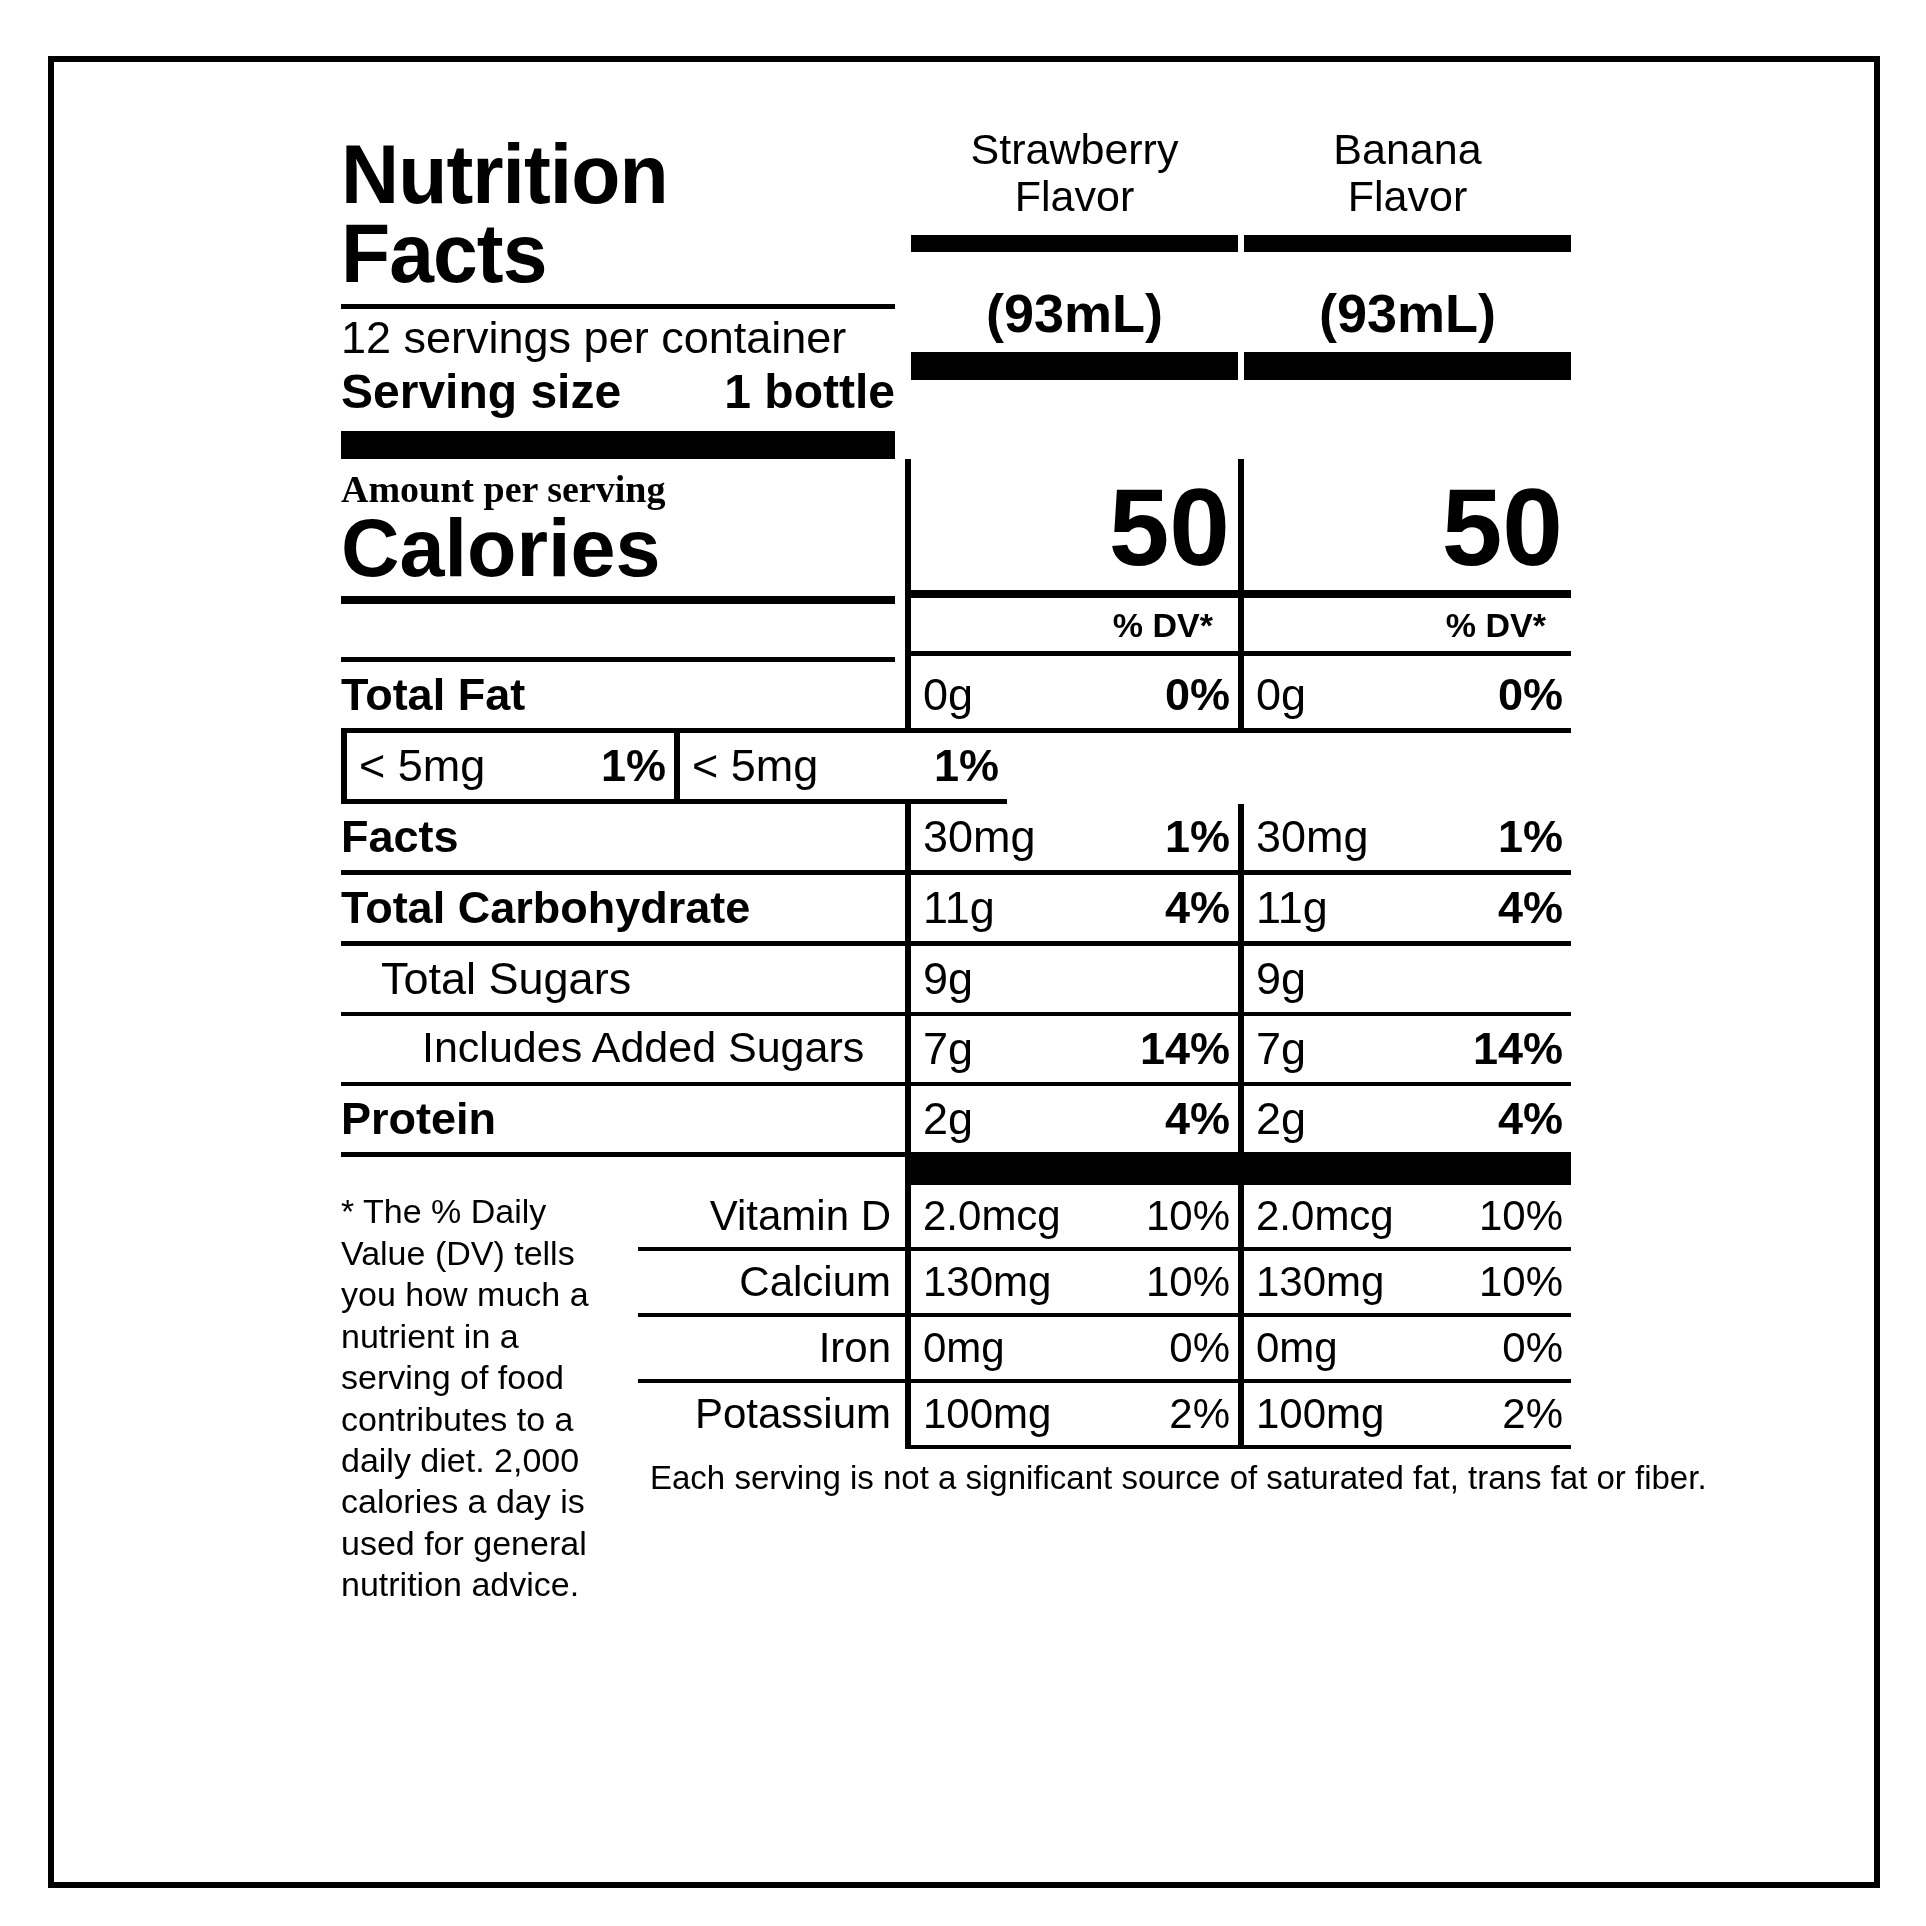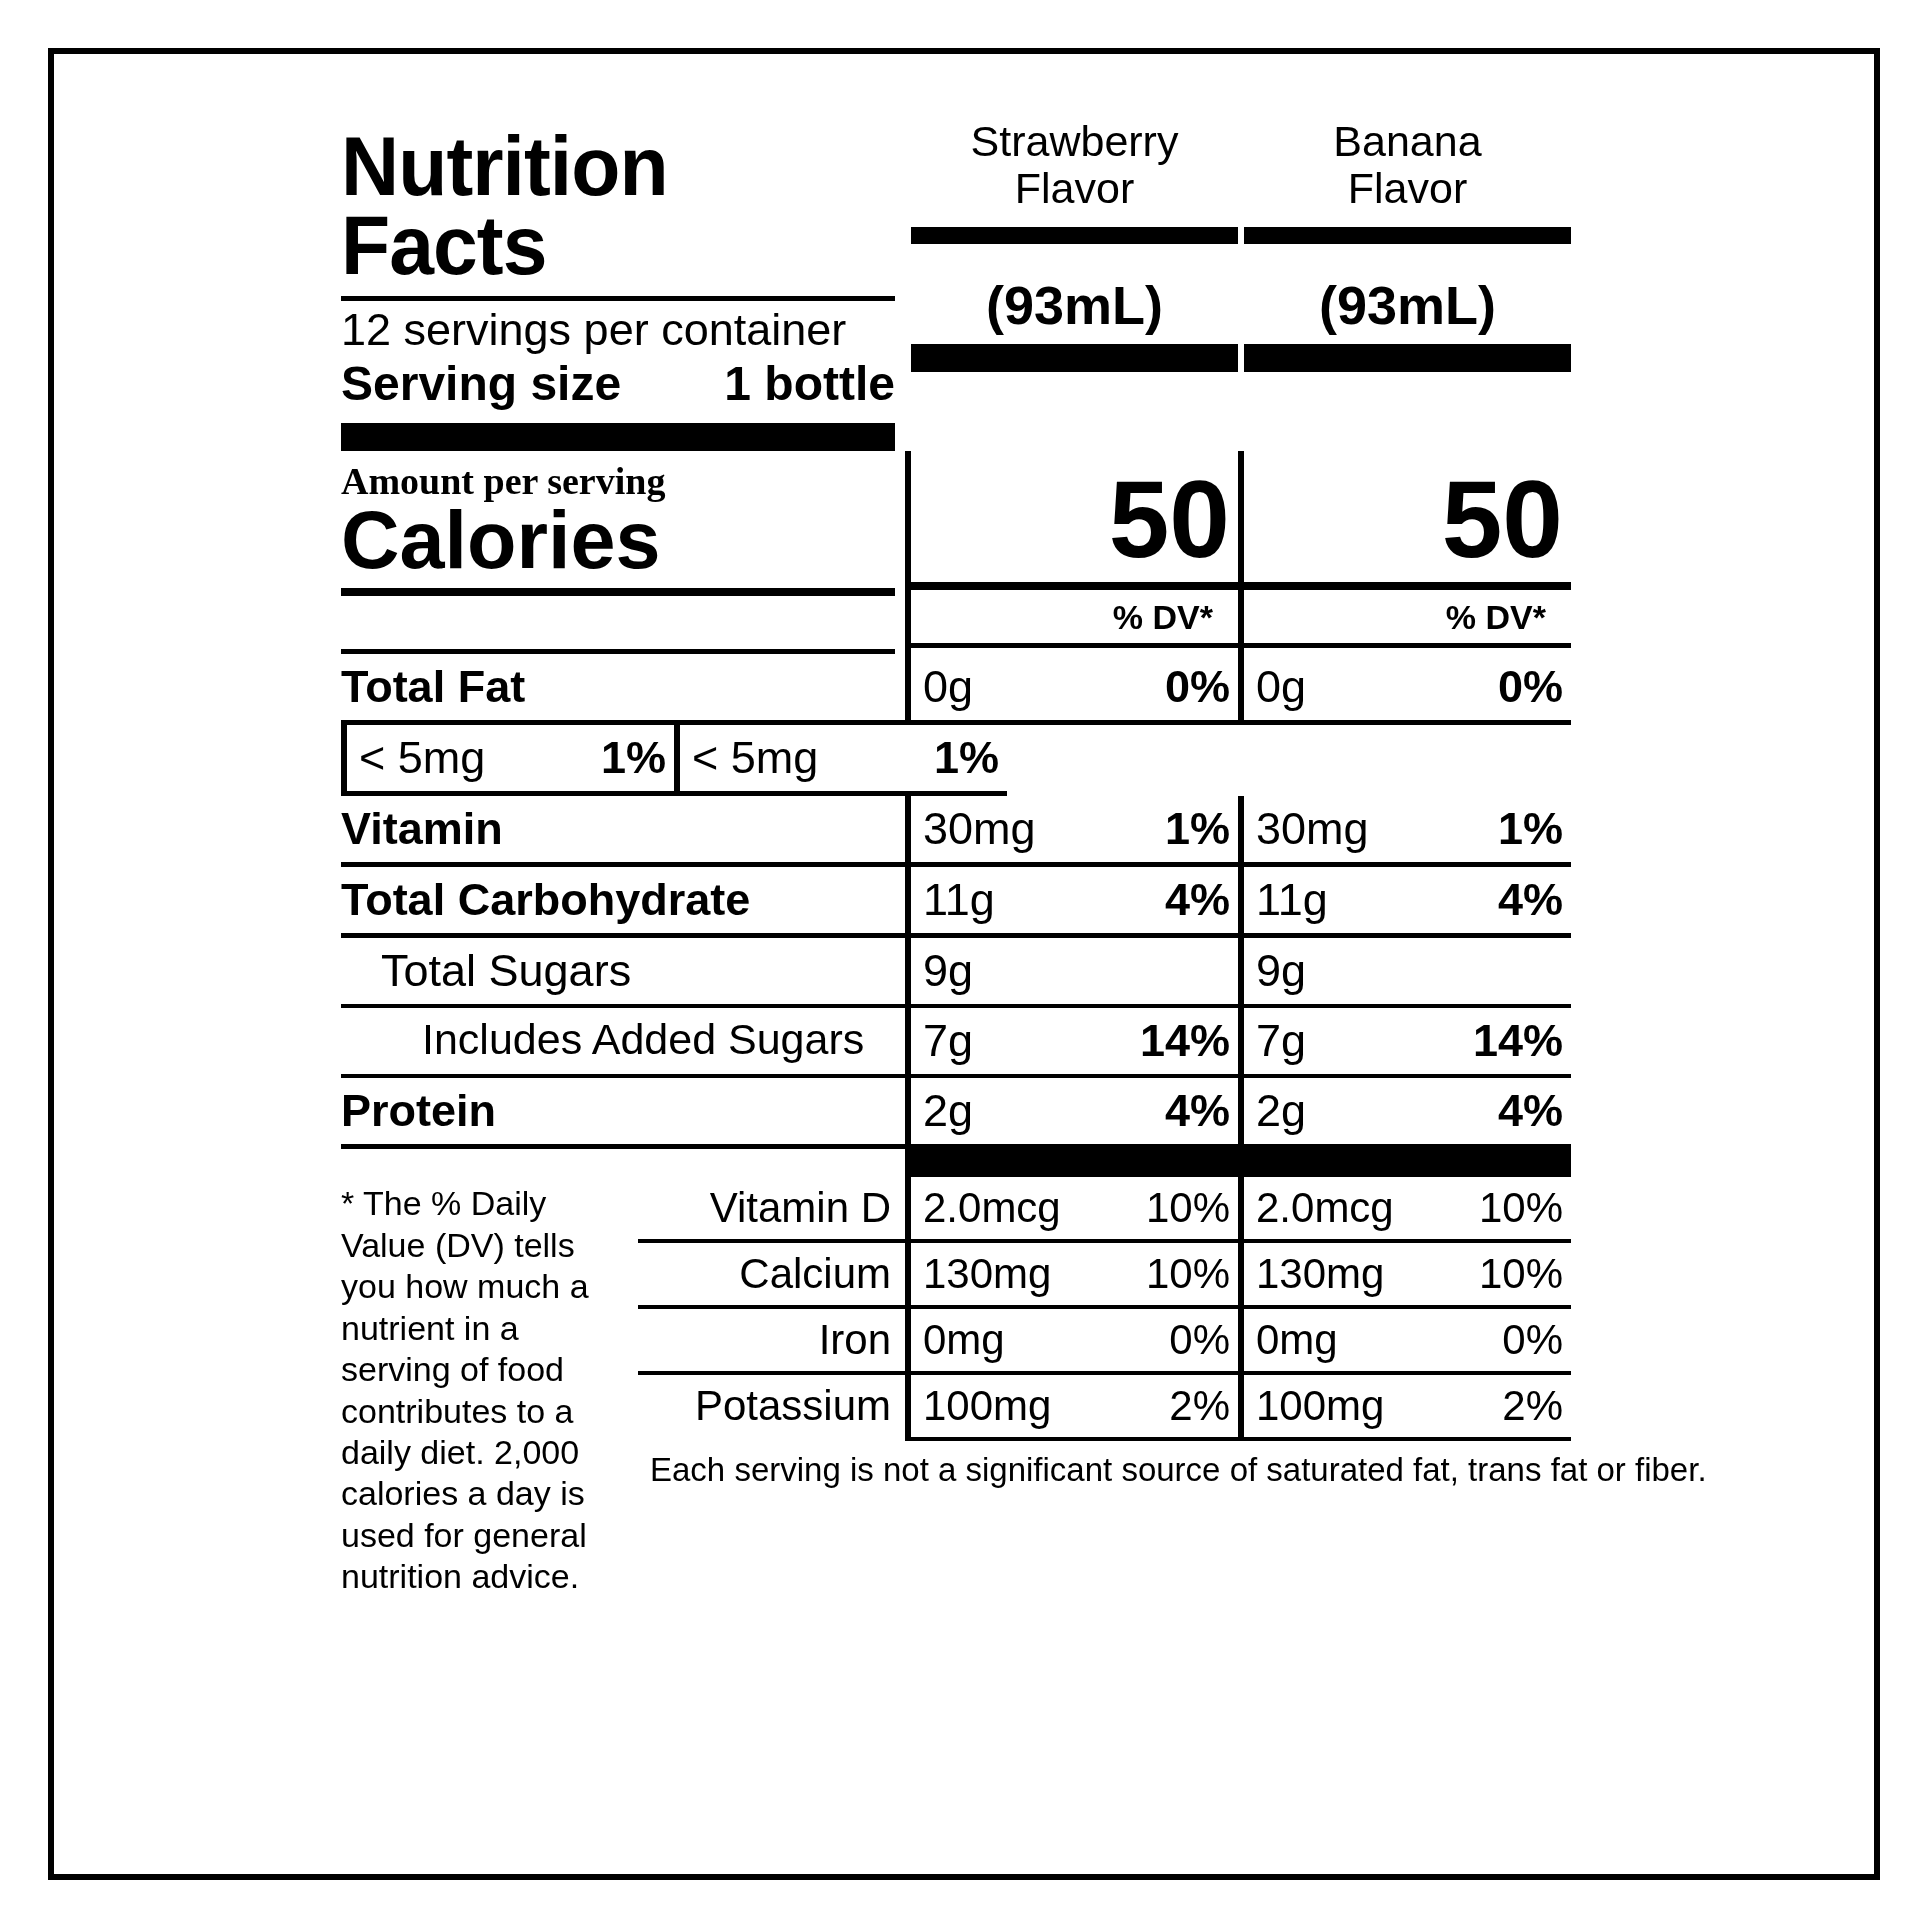--- a/index.html
+++ b/index.html
@@ -11,21 +11,21 @@
     width: 1927px;
     height: 1927px;
     font-family: "Liberation Sans", sans-serif;
     color: #000000;
     -webkit-font-smoothing: antialiased;
   }
 
   .panel {
     position: absolute;
     left: 48px;
-    top: 48px;
+    top: 56px;
     width: 1832px;
     height: 1832px;
     border: 6px solid #000;
     box-sizing: border-box;
     background: #fff;
   }
 
   .inner {
     position: absolute;
     left: 287px;
@@ -322,21 +322,21 @@
           <span class="pct">1%</span>
         </div>
         <div class="vbar"></div>
         <div class="nut-val">
           <span class="amount">&lt; 5mg</span>
           <span class="pct">1%</span>
         </div>
       </div>
 
       <div class="nut-row">
-        <div class="nut-label">Vitamin</div>
+        <div class="nut-label">Facts</div>
         <div class="vbar"></div>
         <div class="nut-val">
           <span class="amount">30mg</span>
           <span class="pct">1%</span>
         </div>
         <div class="vbar"></div>
         <div class="nut-val">
           <span class="amount">30mg</span>
           <span class="pct">1%</span>
         </div>

